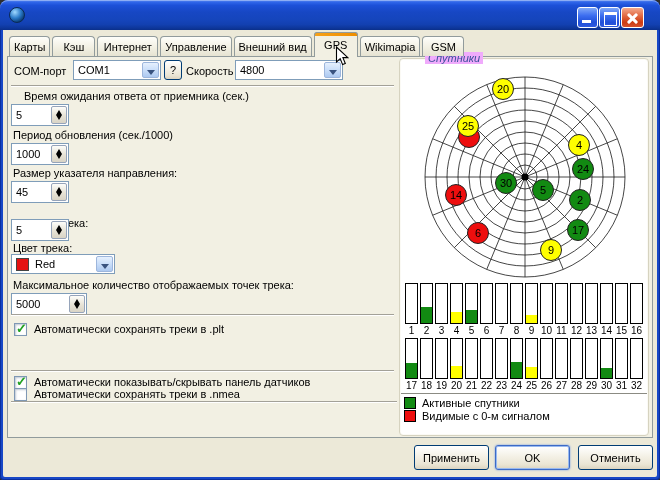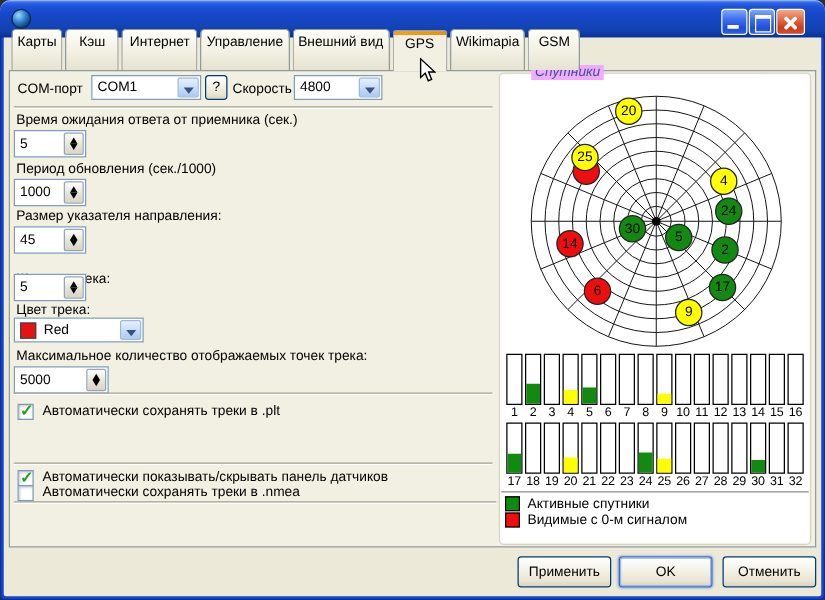--- a/index.html
+++ b/index.html
@@ -27,21 +27,21 @@
     border:1px solid #fff; border-top:3px solid #fff; }
   .winbtn.close::before, .winbtn.close::after { content:""; position:absolute; left:4px; top:8.5px;
     width:13px; height:3px; background:#fff; border-radius:1px; }
   .winbtn.close::before { transform:rotate(45deg); } .winbtn.close::after { transform:rotate(-45deg); }
 
   
   .client { position:absolute; left:3px; top:30px; right:3px; bottom:3px; background:#ECE9D8; border-radius:0 0 2px 2px; }
 
   
   .tabbar { position:absolute; left:9px; top:32px; height:25px; display:flex; align-items:flex-end; z-index:3; }
-  .tab { height:20px; margin-right:2px; margin-bottom:1px; padding:16px 4px; display:flex; align-items:flex-end; justify-content:center;
+  .tab { height:20px; margin-right:2px; margin-bottom:1px; padding:0 4px; display:flex; align-items:center; justify-content:center;
     background:linear-gradient(180deg,#FEFEFA 0%,#F2F0E3 55%,#E6E3D2 100%);
     border:1px solid #919B9C; border-bottom:none; border-radius:4px 4px 0 0; white-space:nowrap; }
   .tab:nth-child(1){min-width:40px}.tab:nth-child(2){min-width:43px}.tab:nth-child(3){min-width:61px}
   .tab:nth-child(4){min-width:68px}.tab:nth-child(5){min-width:78px}.tab:nth-child(6){min-width:44px}
   .tab:nth-child(7){min-width:56px}.tab:nth-child(8){min-width:42px}
   .tab.active { height:25px; margin-bottom:0; background:#F2F0E3; position:relative; z-index:4; }
   .tab.active::before { content:""; position:absolute; left:-1px; right:-1px; top:-1px; height:3px;
     background:linear-gradient(90deg,#F6A118,#EE8E00); border-radius:3px 3px 0 0; border:1px solid #919B9C; border-bottom:none; }
 
   
@@ -108,23 +108,23 @@
   #btn-apply { left:414px; top:445px; width:75px; }
   #btn-ok { left:495px; top:445px; width:75px; border-color:#3C6AC6; box-shadow:inset 0 0 0 1px #98B9F0, 0 0 2px #5E8FE8; }
   #btn-cancel { left:578px; top:445px; width:75px; }
 
   .cursor { position:absolute; left:335px; top:46px; z-index:99; }
 
   
   #lbl-com   { left:6px;  top:8px; }
   #cmb-com   { left:65px; top:3px; width:88px; }
   #lbl-speed { left:178px; top:8px; }
-  #cmb-speed { left:227px; top:3px; width:71px;padding-left:12px; }
+  #cmb-speed { left:227px; top:3px; width:108px;padding-left:12px; }
   #sep1 { left:3px; top:28px;  width:383px; }
-  #f0l { left:5px; top:33px; }  #f0s { left:3px; top:47px; }
+  #f0l { left:16px; top:33px; }  #f0s { left:3px; top:47px; }
   #f1l { left:5px; top:72px; }  #f1s { left:3px; top:86px; }
   #f2l { left:5px; top:110px; } #f2s { left:3px; top:124px; }
   #f3l { left:5px; top:148px;margin-top:12px; } #f3s { left:3px; top:162px; }
   #lbl-color { left:5px; top:185px; }
   #cmb-color { left:3px; top:197px; width:104px; }
   #lbl-max { left:5px; top:222px; }
   #f4s { left:3px; top:236px; width:76px; }
   #sep2 { left:3px; top:257px; width:383px; }
   #cb0 { left:6px; top:265px; } #cb1 { left:6px; top:291px;margin-top:39px; }
   #sep3 { left:3px; top:313px; width:383px; }

